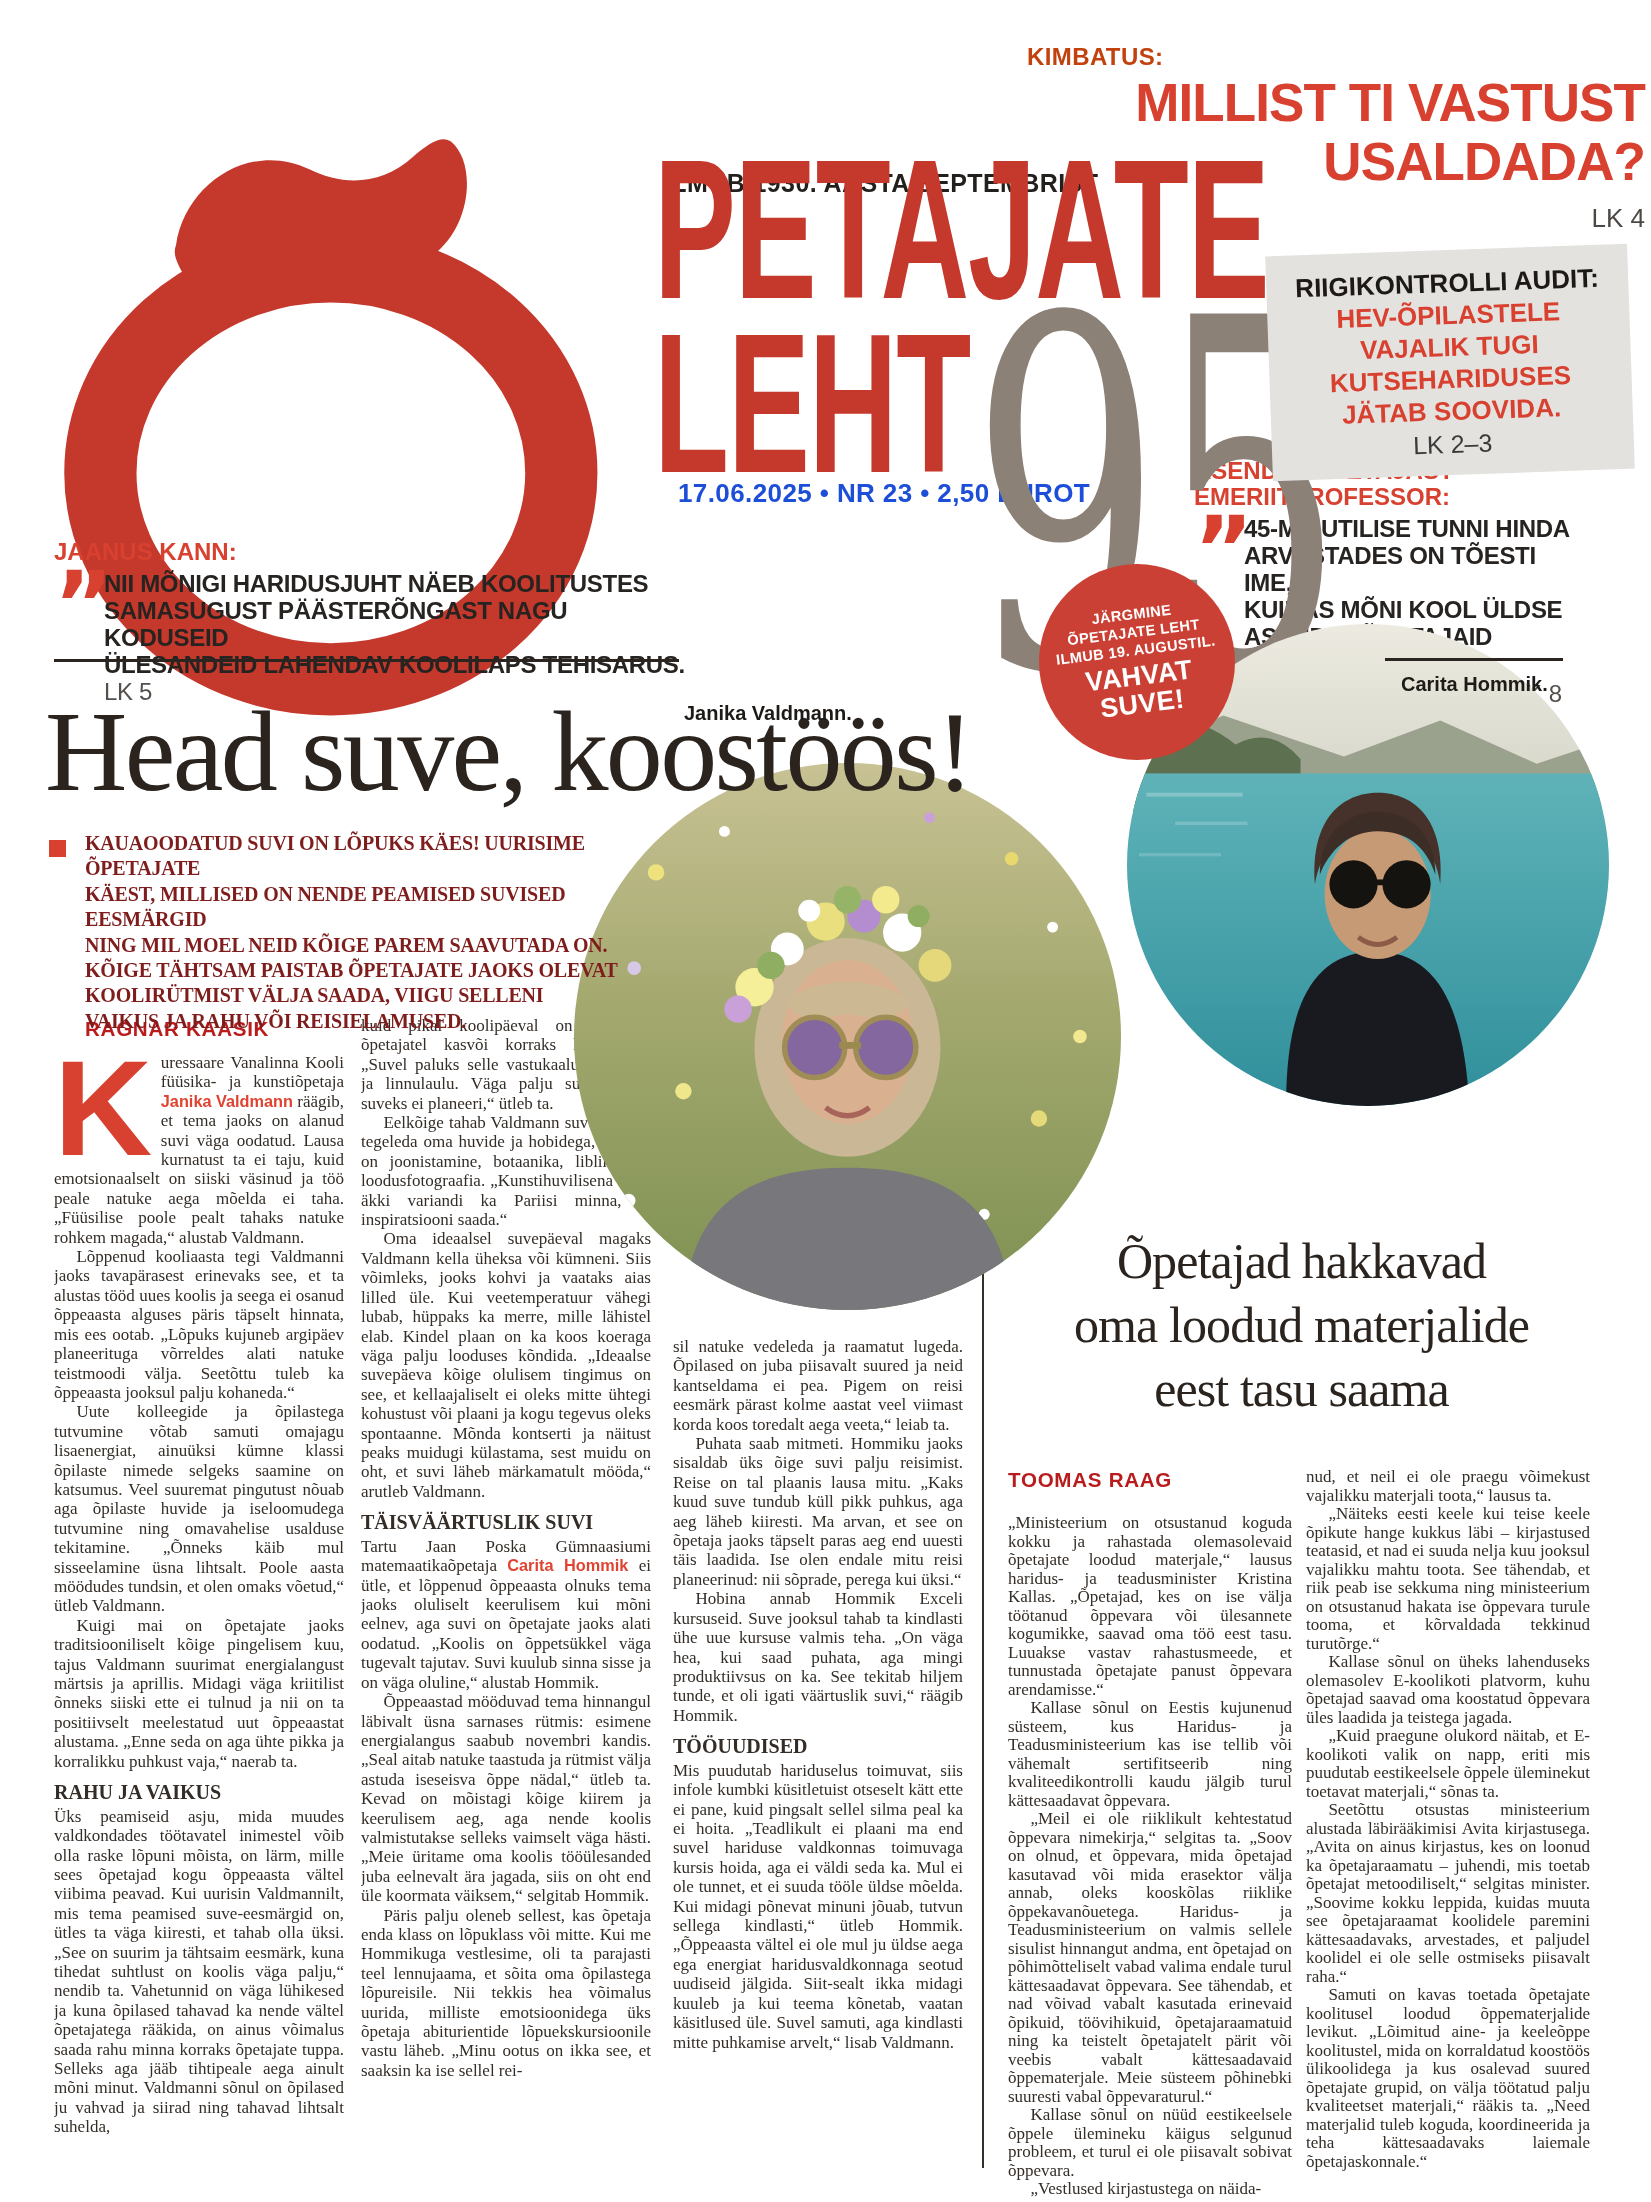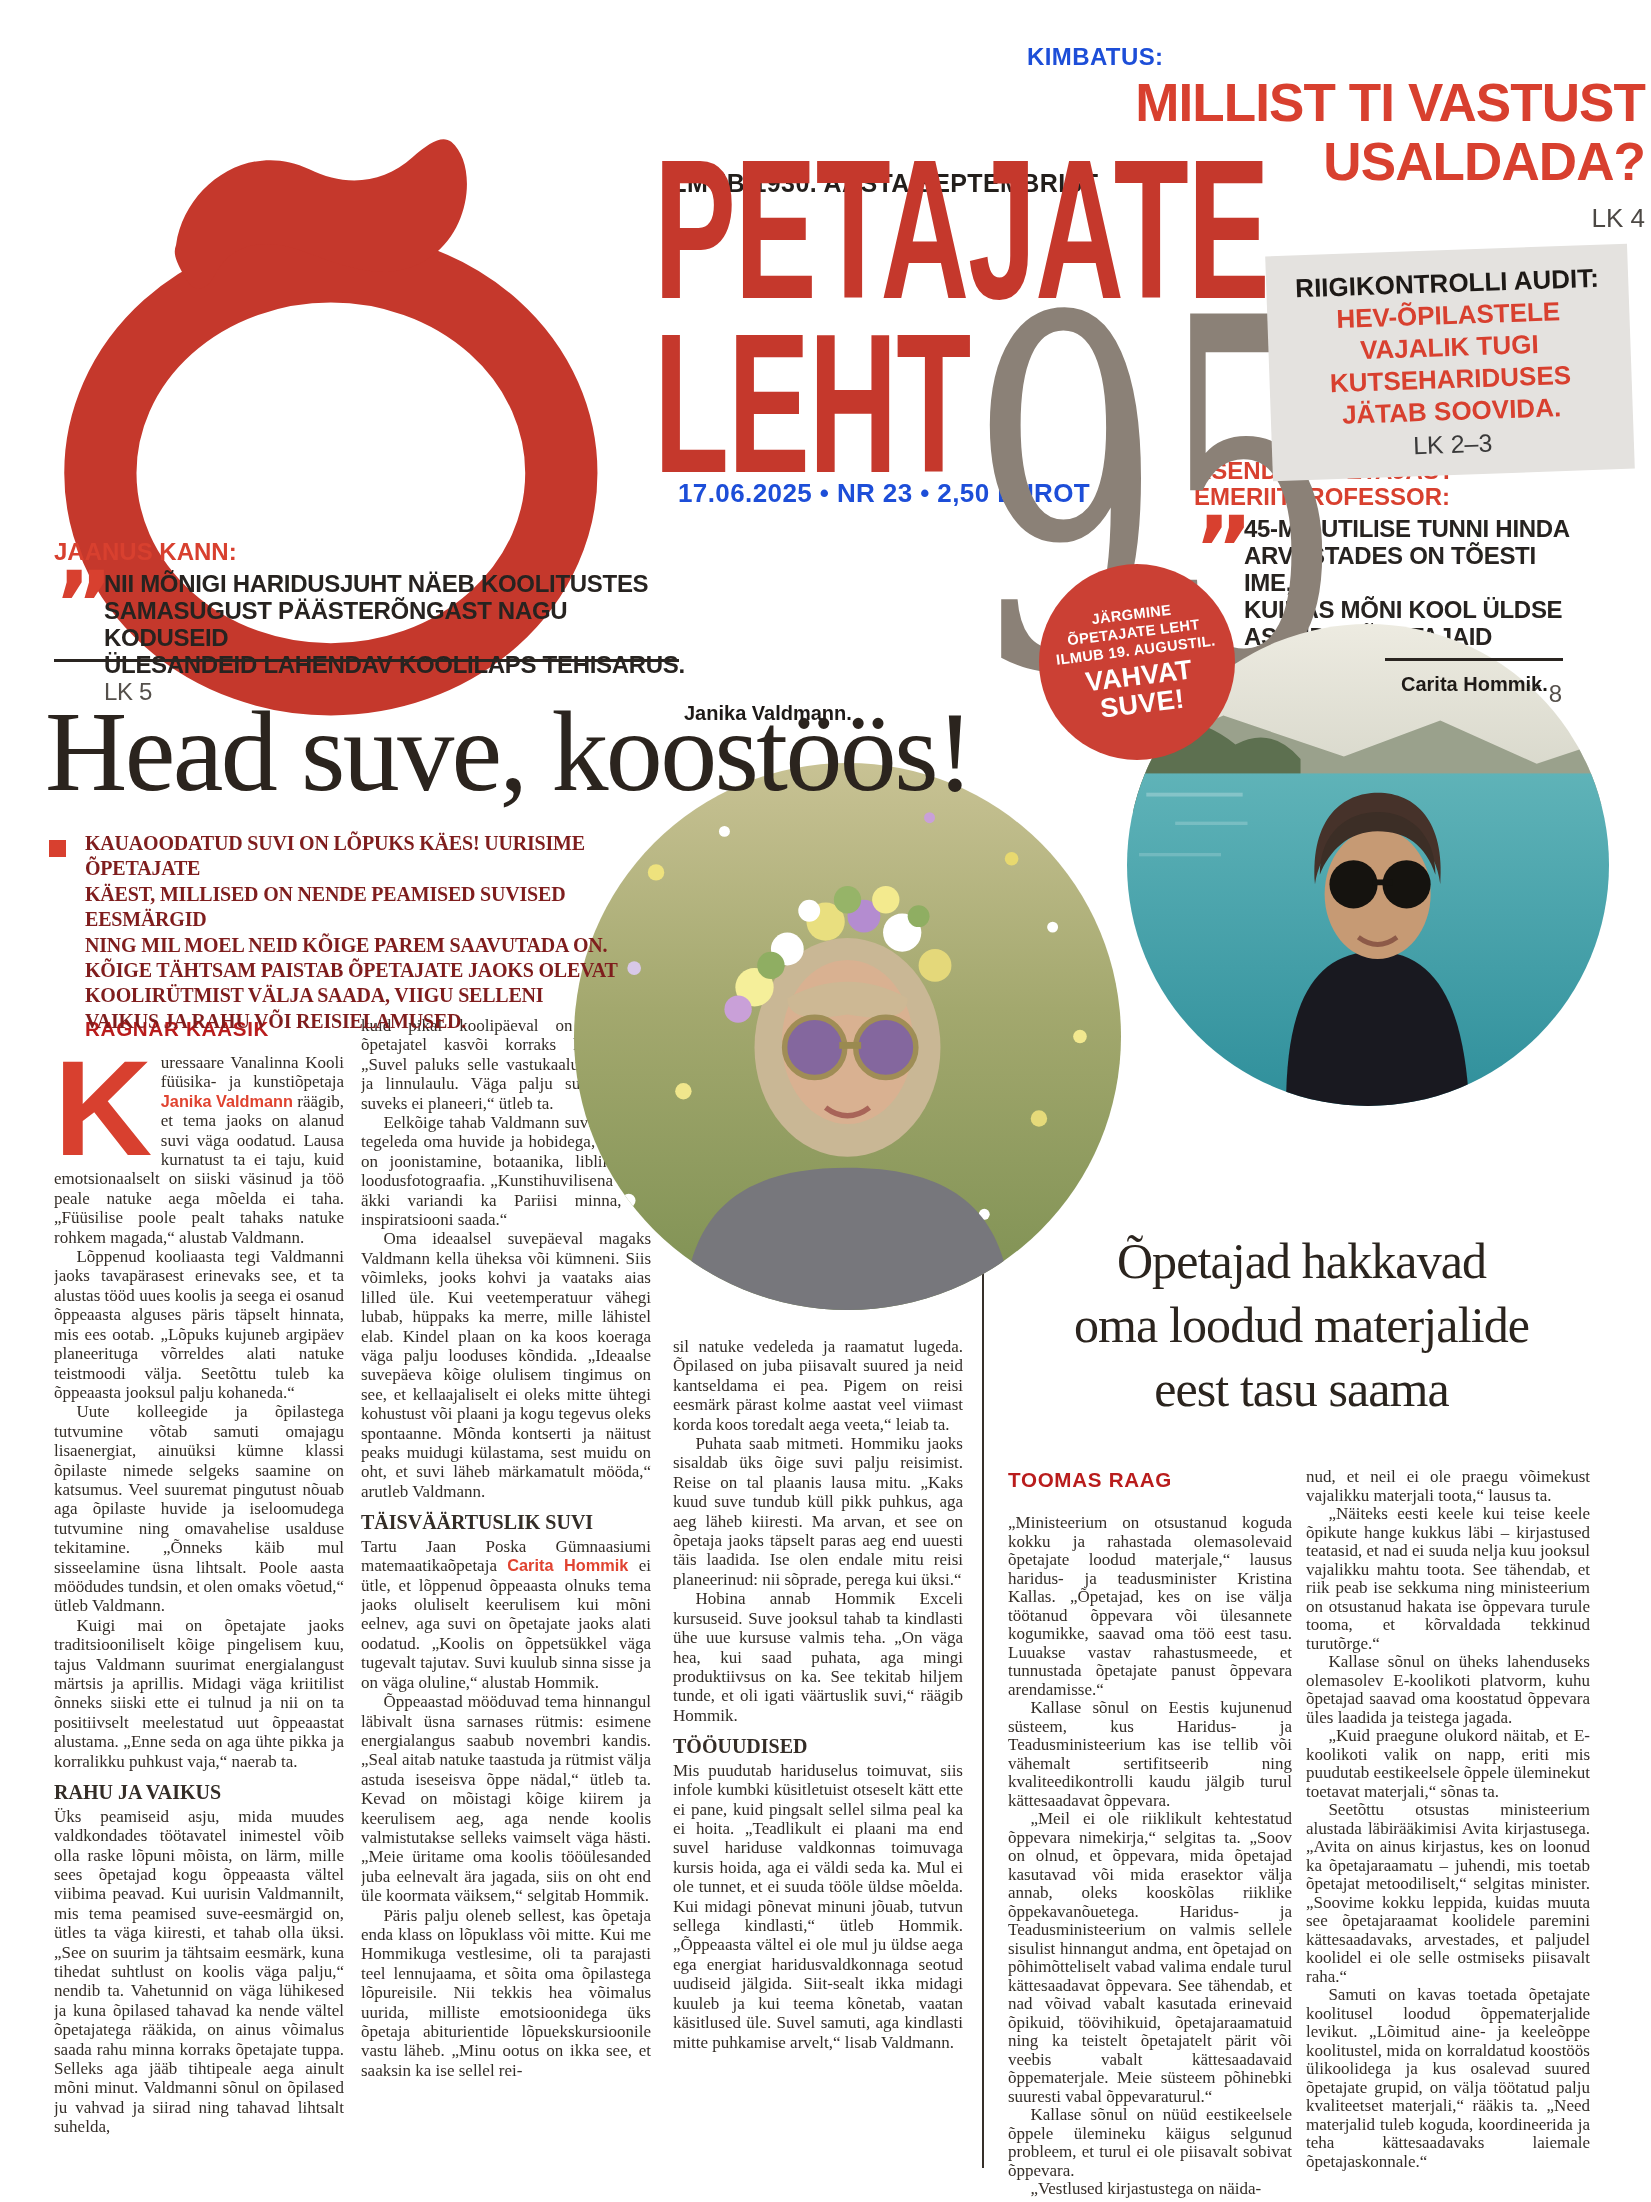--- a/index.html
+++ b/index.html
@@ -5,21 +5,21 @@
   html,body{margin:0;padding:0;}
   body{width:1652px;height:2203px;position:relative;background:#ffffff;overflow:hidden;
        font-family:"Liberation Serif","DejaVu Serif",serif;color:#322b26;}
   .abs{position:absolute;}
   .sans{font-family:"Liberation Sans","DejaVu Sans",sans-serif;}
   .pre{white-space:pre-line;}
 
   
   #teaser-top{left:1015px;top:43px;width:630px;text-align:right;}
   #teaser-top .kicker{font-family:"Liberation Sans",sans-serif;font-weight:800;font-size:24px;
-      color:#1d4ed8;text-align:left;padding-left:12px;letter-spacing:0.4px;}
+      color:#c2410c;text-align:left;padding-left:12px;letter-spacing:0.4px;}
   #teaser-top .big{font-family:"Liberation Sans",sans-serif;font-weight:800;font-size:53px;
       line-height:59px;color:#d8402f;letter-spacing:-0.9px;margin-top:1.7px;}
   #teaser-top .pgref{font-family:"Liberation Sans",sans-serif;font-size:26px;color:#4c4844;margin-top:12px;}
 
   
   #tagline{left:664px;top:169px;font-weight:800;font-size:25px;letter-spacing:0.4px;color:#231f1c;}
   .mastword{font-family:"Liberation Sans","DejaVu Sans",sans-serif;font-weight:900;font-size:198px;
       line-height:198px;color:#c5382c;transform:scaleX(.62);transform-origin:left top;letter-spacing:-1.7px;white-space:nowrap;}
   #mast-line1{left:654px;top:131px;}
   #mast-line2{left:654px;top:305px;}

